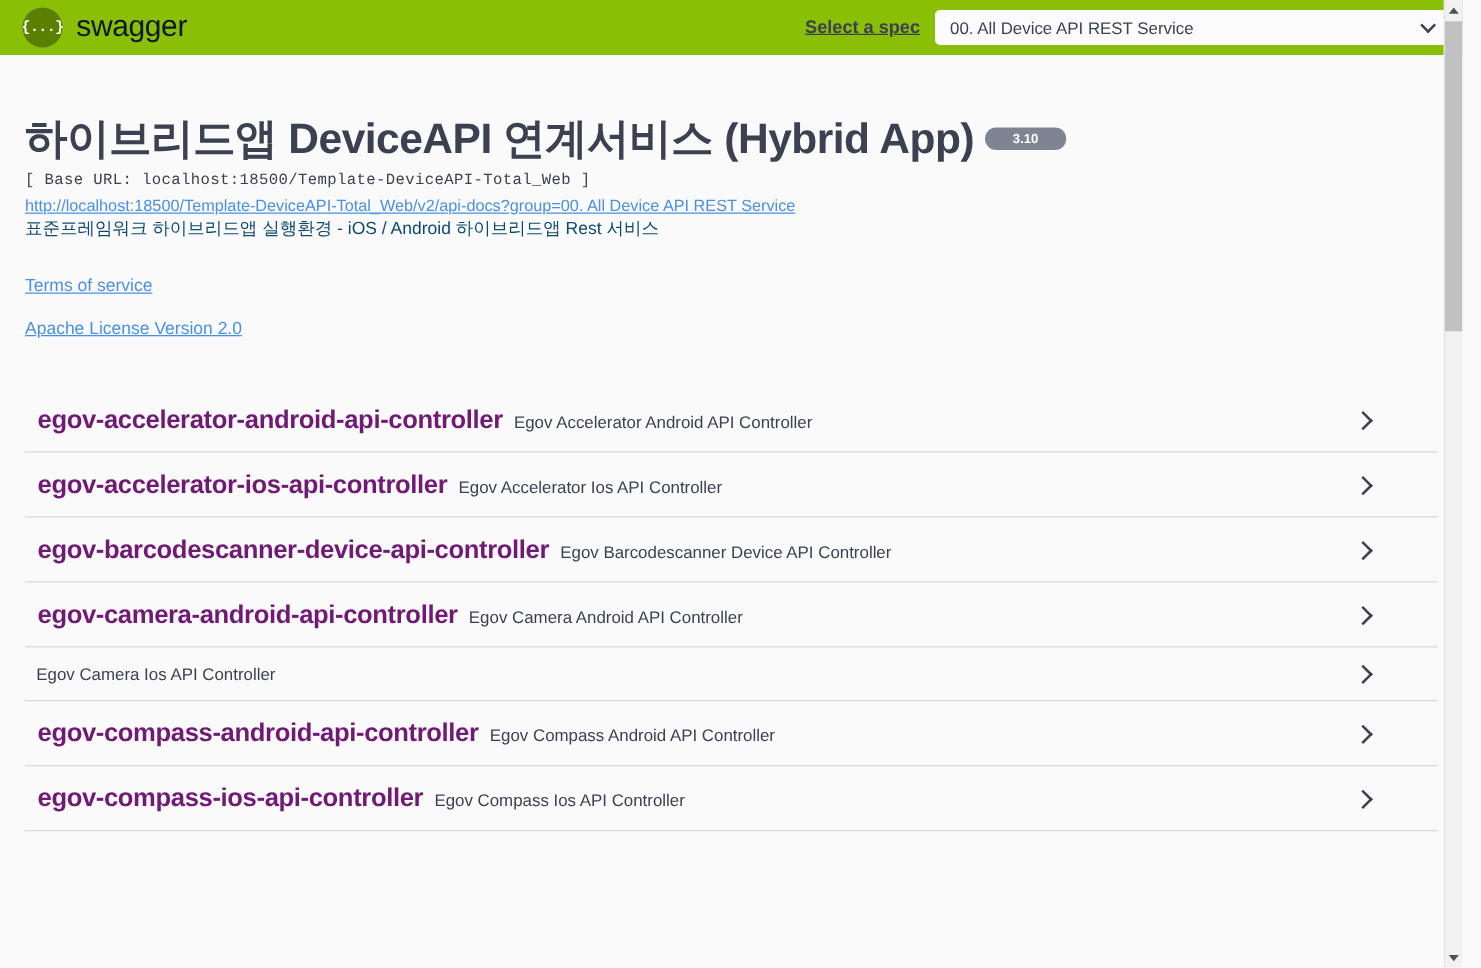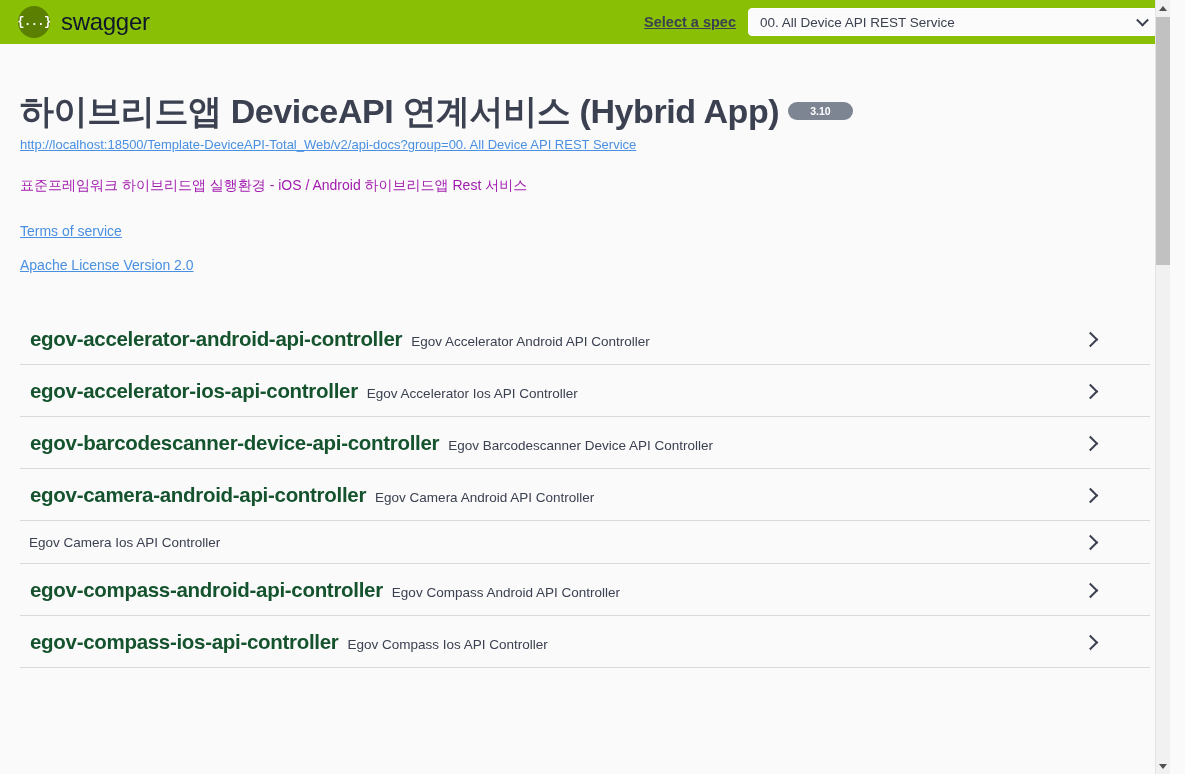--- a/index.html
+++ b/index.html
@@ -128,23 +128,22 @@
   }
   #api-docs-link {
     display: inline-block;
     margin-top: 6px;
     font-size: 13px;
     color: #4990e2;
     text-decoration: underline;
     cursor: pointer;
   }
   #api-description {
-    margin-top: 24px;
     font-size: 14px;
-    color: #a21caf;
+    color: #0c4a6e;
   }
   .info-link {
     display: block;
     margin-top: 18px;
     font-size: 14px;
     color: #4990e2;
     text-decoration: underline;
     cursor: pointer;
     width: fit-content;
   }
@@ -158,21 +157,21 @@
   .tag-row {
     border-bottom: 1px solid #d9d9d9;
     padding: 14px 0 13px 0;
     display: flex;
     align-items: baseline;
     cursor: pointer;
   }
   .tag-name {
     font-size: 20.5px;
     font-weight: bold;
-    color: #14532d;
+    color: #701a75;
     letter-spacing: -0.3px;
     margin-left: 10px;
   }
   .tag-desc {
     font-size: 13.5px;
     color: #3b4151;
     margin-left: 9px;
   }
   .tag-chevron {
     margin-left: auto;
@@ -233,20 +232,21 @@
         <span class="select-chevron"></span>
       </div>
     </div>
   </div>
 
   <div id="info">
     <div id="title-row">
       <h1 id="api-title">하이브리드앱 DeviceAPI 연계서비스 (Hybrid App)</h1>
       <span id="version-badge">3.10</span>
     </div>
+    <div id="base-url">[ Base URL: localhost:18500/Template-DeviceAPI-Total_Web ]</div>
     <a id="api-docs-link">http://localhost:18500/Template-DeviceAPI-Total_Web/v2/api-docs?group=00. All Device API REST Service</a>
     <div id="api-description">표준프레임워크 하이브리드앱 실행환경 - iOS / Android 하이브리드앱 Rest 서비스</div>
     <a id="terms-link" class="info-link">Terms of service</a>
     <a id="license-link" class="info-link">Apache License Version 2.0</a>
   </div>
 
   <div id="tag-list">
 
     <div class="tag-row">
       <span class="tag-name">egov-accelerator-android-api-controller</span>

